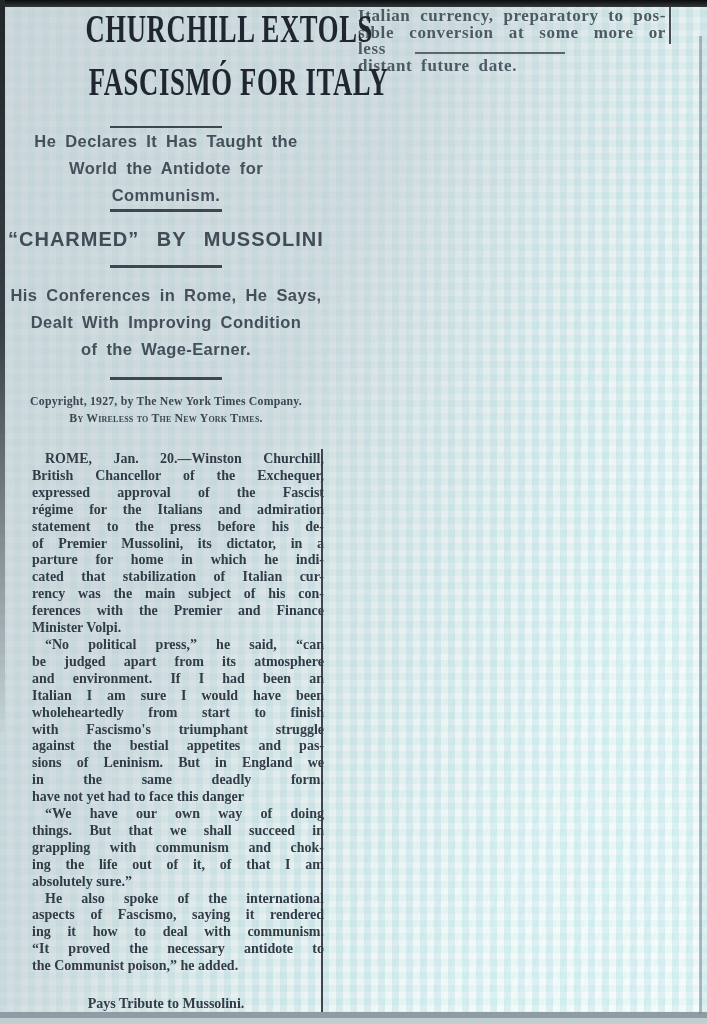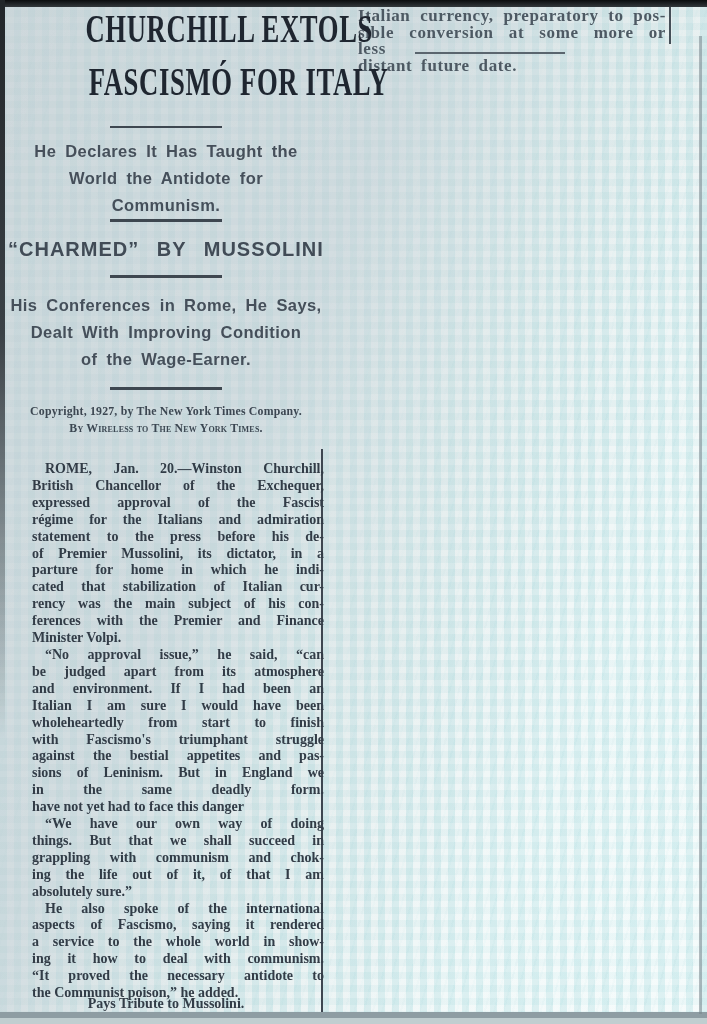--- a/index.html
+++ b/index.html
@@ -32,21 +32,21 @@
   .vrule-topright{position:absolute;left:669px;top:0;width:2px;height:44px;background:#454f58;z-index:2;}
 
   
   .article{position:absolute;left:8px;top:6px;width:316px;z-index:2;color:#2b333e;}
   .headline{text-align:center;line-height:45px;white-space:nowrap;}
   .hl-line{display:inline-block;transform:scaleX(.65);transform-origin:50% 50%;
     font-weight:bold;font-size:41px;letter-spacing:1px;color:#1f2630;}
   .rule{width:112px;height:3px;background:#3e4750;margin:0 auto;}
   .rule.thin{height:2px;}
   .r1{margin-top:14px;}
-  .deck{margin-top:10px;text-align:center;font-family:"Liberation Sans",sans-serif;
+  .deck{text-align:center;font-family:"Liberation Sans",sans-serif;
     font-weight:bold;color:#454f5a;font-size:16.5px;line-height:27px;word-spacing:4px;letter-spacing:.4px;}
   .deck2{margin:16px auto 14px;text-align:left;font-family:"Liberation Sans",sans-serif;
     font-weight:bold;font-size:20px;color:#414b56;letter-spacing:1px;word-spacing:11px;white-space:nowrap;}
   .deck3{margin-top:14px;margin-bottom:14px;}
   .copyright{margin-top:13px;text-align:center;font-weight:bold;font-size:11.8px;line-height:17px;color:#3c4752;letter-spacing:.2px;}
   .copyright .l2{font-variant:small-caps;}
 
   .bodycopy{margin:24px 16px 0 24px;width:292px;font-weight:bold;font-size:14px;line-height:16.9px;color:#323c47;}
   .para{margin:0;}
   .jline{text-align:justify;text-align-last:justify;}
@@ -121,42 +121,41 @@
           <div class="jline">régime for the Italians and admiration</div>
           <div class="jline">statement to the press before his de-</div>
           <div class="jline">of Premier Mussolini, its dictator, in a</div>
           <div class="jline">parture for home in which he indi-</div>
           <div class="jline">cated that stabilization of Italian cur-</div>
           <div class="jline">rency was the main subject of his con-</div>
           <div class="jline">ferences with the Premier and Finance</div>
           <div class="jline">Minister Volpi.</div>
         </div>
       <div class="para">
-          <div class="jline">“No approval issue,” he said, “can</div>
+          <div class="jline">“No political press,” he said, “can</div>
           <div class="jline">be judged apart from its atmosphere</div>
           <div class="jline">and environment.  If I had been an</div>
           <div class="jline">Italian I am sure I would have been</div>
           <div class="jline">wholeheartedly from start to finish</div>
           <div class="jline">with Fascismo's triumphant struggle</div>
           <div class="jline">against the bestial appetites and pas-</div>
           <div class="jline">sions of Leninism.  But in England we</div>
           <div class="jline">in the same deadly form.</div>
           <div class="jline">have not yet had to face this danger</div>
         </div>
       <div class="para">
           <div class="jline">“We have our own way of doing</div>
           <div class="jline">things.  But that we shall succeed in</div>
           <div class="jline">grappling with communism and chok-</div>
           <div class="jline">ing the life out of it, of that I am</div>
           <div class="jline">absolutely sure.”</div>
         </div>
       <div class="para">
           <div class="jline">He also spoke of the international</div>
           <div class="jline">aspects of Fascismo, saying it rendered</div>
-          <div class="jline">a service to the whole world in show-</div>
           <div class="jline">ing it how to deal with communism.</div>
           <div class="jline">“It proved the necessary antidote to</div>
           <div class="jline">the Communist poison,” he added.</div>
         </div>
     </div>
 
     <div class="closing-row">
       <div class="closing-leftline"></div>
       <div class="closing-subhead">
         <span>Pays Tribute to Mussolini.</span>

